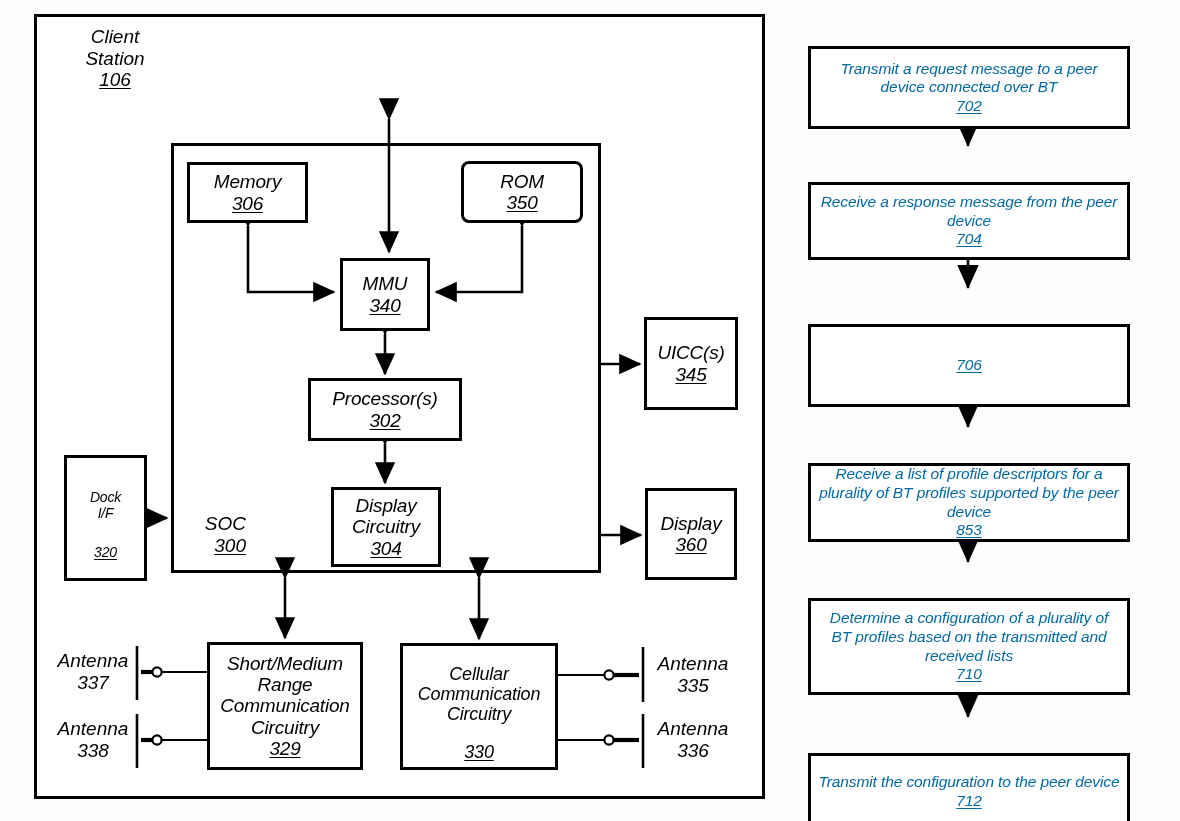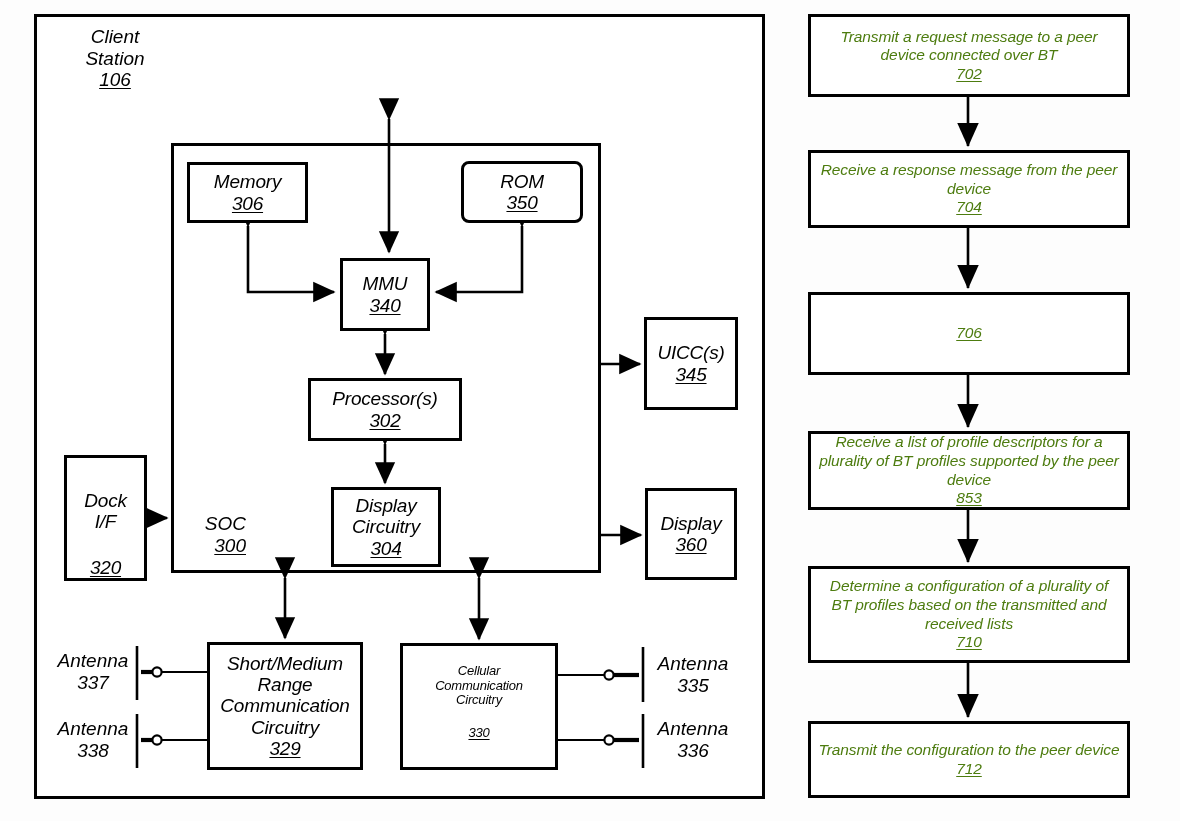--- a/index.html
+++ b/index.html
@@ -86,23 +86,24 @@
     border: 3px solid #000;
     background: #ffffff;
     display: flex;
     flex-direction: column;
     align-items: center;
     justify-content: center;
     text-align: center;
     font-style: italic;
     font-size: 15.5px;
     line-height: 1.2;
-    color: #4d7c0f;
+    color: #0369a1;
     padding: 17px 7px;
     letter-spacing: -0.1px;
+    margin-top: 32px;
   }
   .flowbox .num {
     text-decoration: underline;
     text-underline-offset: 2px;
   }
 </style>
 </head>
 <body>
 
 <div id="root">
@@ -215,35 +216,35 @@
   <div class="box" style="left:644px; top:317px; width:94px; height:93px; font-size:19px;">
     <span class="lbl">UICC(s)</span>
     <span class="num">345</span>
   </div>
 
   <div class="box" style="left:645px; top:488px; width:92px; height:92px; font-size:19px;">
     <span class="lbl">Display</span>
     <span class="num">360</span>
   </div>
 
-  <div class="box" style="left:64px; top:455px; width:83px; height:126px; font-size:19px; justify-content:flex-start; padding-top:32px;">
+  <div class="box" style="left:64px; top:455px; width:83px; height:126px; font-size:14px; justify-content:flex-start; padding-top:32px;">
     <span class="lbl">Dock</span>
     <span class="lbl">I/F</span>
     <span class="num" style="margin-top:24px;">320</span>
   </div>
 
   <div class="box" style="left:207px; top:642px; width:156px; height:128px; font-size:19px;text-align:center;">
     <span class="lbl">Short/Medium</span>
     <span class="lbl">Range</span>
     <span class="lbl">Communication</span>
     <span class="lbl">Circuitry</span>
     <span class="num">329</span>
   </div>
 
-  <div class="box" style="left:400px; top:643px; width:158px; height:127px; font-size:13px; justify-content:flex-start; padding-top:18px;">
+  <div class="box" style="left:400px; top:643px; width:158px; height:127px; font-size:18px; justify-content:flex-start; padding-top:18px;">
     <span class="lbl">Cellular</span>
     <span class="lbl">Communication</span>
     <span class="lbl">Circuitry</span>
     <span class="num" style="margin-top:18px;">330</span>
   </div>
 
   <div class="plain-label" style="left:52px; top:650px; width:82px; font-size:19px;">
     <span class="lbl">Antenna</span><br>
     <span class="num nounder">337</span>
   </div>

